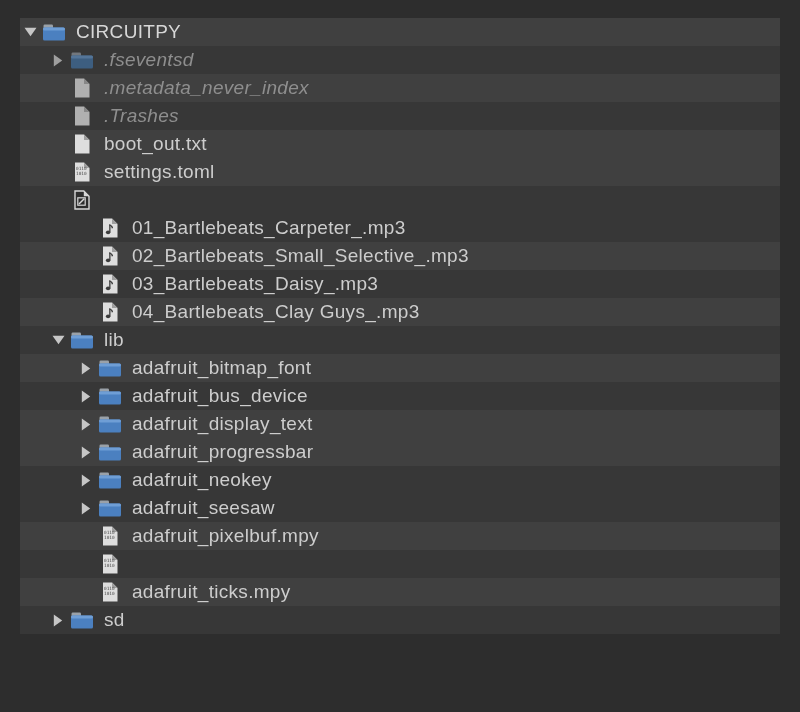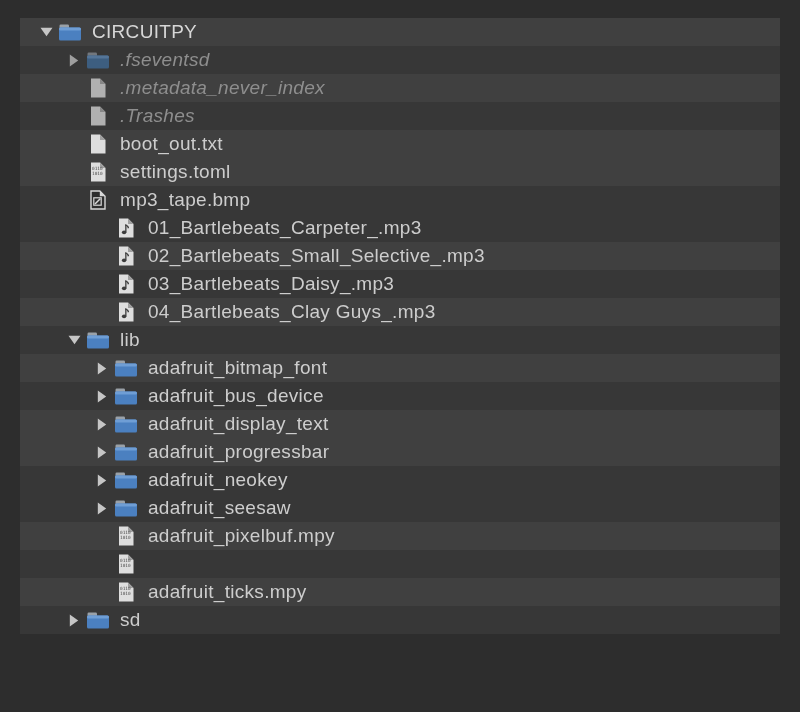--- a/index.html
+++ b/index.html
@@ -14,21 +14,21 @@
   .tree {
     position: absolute;
     left: 20px;
     top: 18px;
     width: 760px;
   }
   .row {
     height: 28px;
     display: flex;
     align-items: center;
-    padding-left: 16px;
+    padding-left: 0;
     box-sizing: border-box;
   }
   .row.alt0 { background: var(--row-odd, #404040); }
   .row.alt1 { background: var(--row-even, #373737); }
   .indent { flex: none; height: 1px; }
   .slot-tri {
     width: 20px;
     flex: none;
     display: flex;
     justify-content: center;
@@ -138,21 +138,20 @@
       <span class="indent" style="width: 28px;"></span>
       <span class="slot-tri"></span>
       <span class="slot-icon">
         <svg width="16" height="20" viewBox="0 0 16 20">
       <path d="M1 1 H9.8 L15 6.2 V19 H1 Z" fill="#2e2e2e" stroke="#d8d8d8" stroke-width="1.4"></path>
       <path d="M9.8 1 L15 6.2 H9.8 Z" fill="#d8d8d8"></path>
       <rect x="3.8" y="7.8" width="7.4" height="7.4" fill="none" stroke="#d8d8d8" stroke-width="1.2"></rect>
       <path d="M5 14 L10.2 8.8" stroke="#d8d8d8" stroke-width="1.5"></path>
         </svg>
       </span>
-      <span class="label">mp3_tape.bmp</span>
     </div>
     <div class="row alt1">
       <span class="indent" style="width: 56px;"></span>
       <span class="slot-tri"></span>
       <span class="slot-icon">
         <svg width="16" height="20" viewBox="0 0 16 20">
     <path d="M1 0.5 H10 L15.5 6 V19.5 H1 Z" fill="#dedede"></path>
     <path d="M10 0.5 L15.5 6 H10 Z" fill="#9f9f9f"></path>
           <ellipse cx="6.1" cy="14.3" rx="2.2" ry="1.9" fill="#3c3c3c"></ellipse>
      <rect x="7.2" y="6.4" width="1.3" height="7.9" fill="#3c3c3c"></rect>

